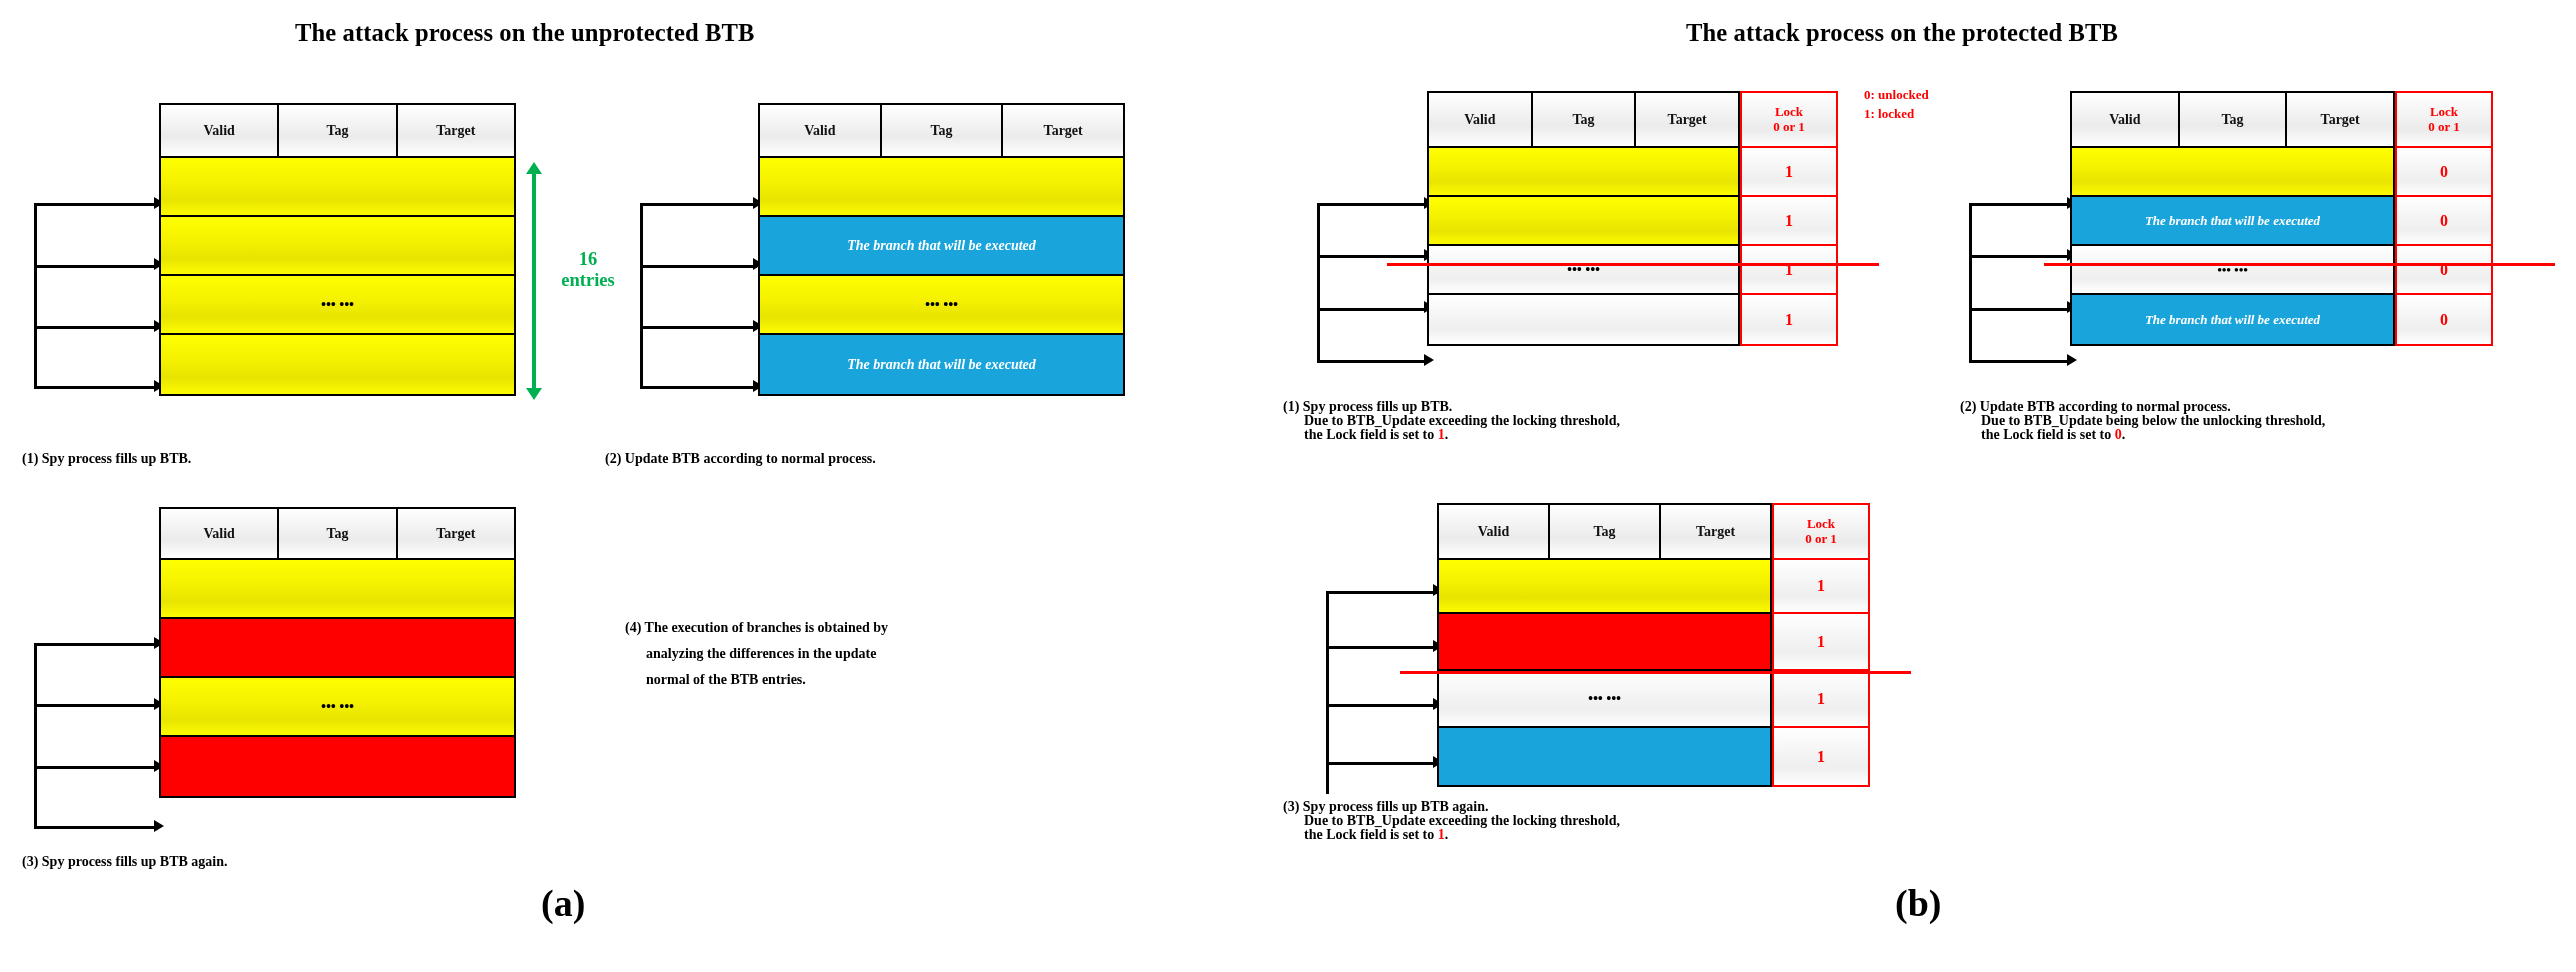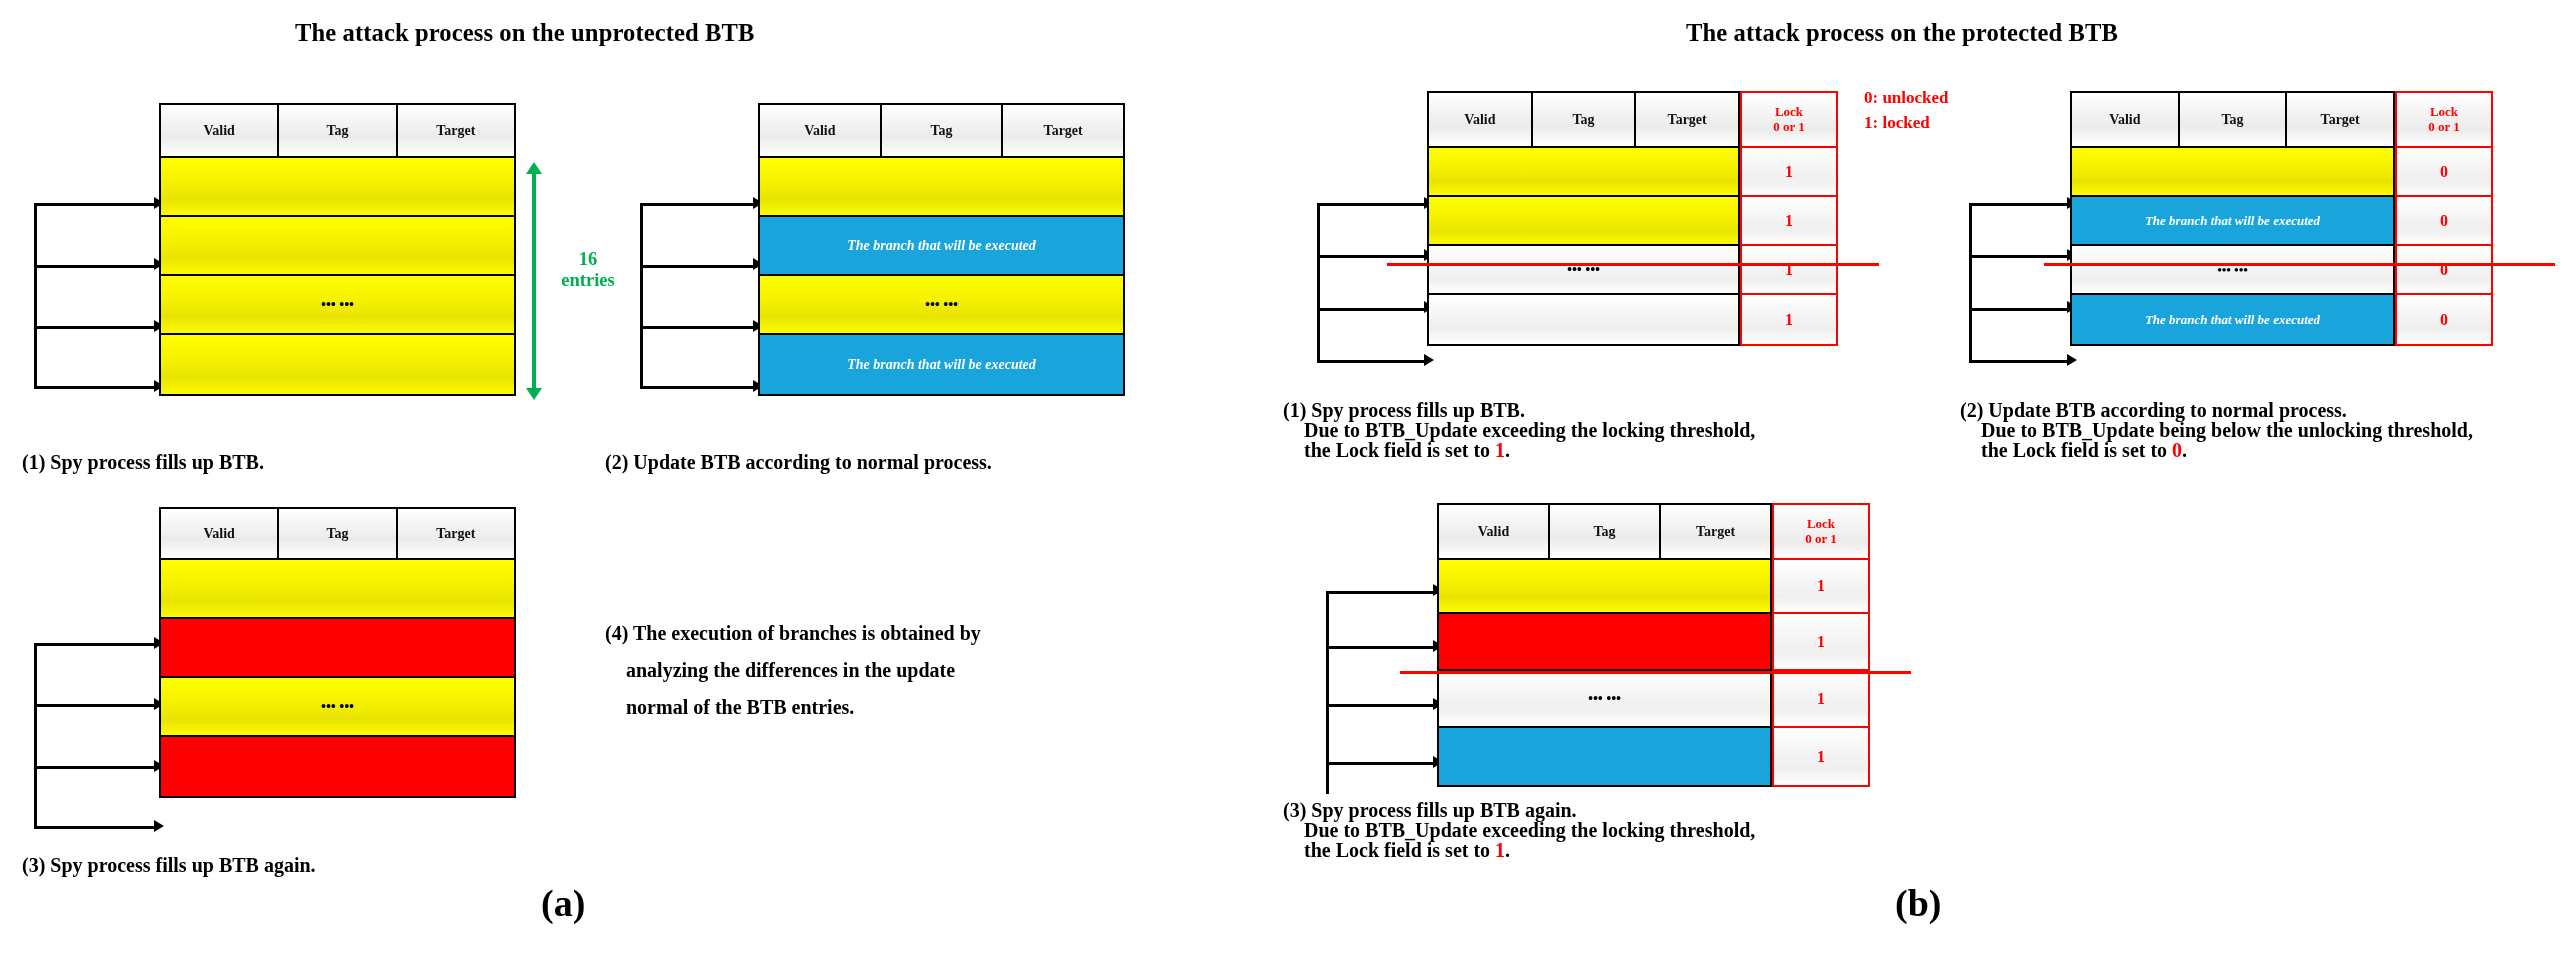--- a/index.html
+++ b/index.html
@@ -167,36 +167,36 @@
   
   .red-rule {
     position: absolute;
     background: #FF0000;
     height: 3.1px;
   }
 
   
   .caption {
     position: absolute;
-    font-size: 20px;
+    font-size: 14px;
     font-weight: bold;
     color: #000000;
     line-height: 1.0;
     white-space: nowrap;
   }
   .caption .ln { display: block; }
   .caption .ind { padding-left: 21px; }
-  .caption-wide { line-height: 1.85; }
+  .caption-wide { line-height: 1.85; margin-left: 20px; }
   .redv { color: #FF0000; }
 
   
   .legend {
     position: absolute;
     color: #FF0000;
-    font-size: 17px;
+    font-size: 13px;
     font-weight: bold;
     line-height: 1.45;
     white-space: nowrap;
   }
   .legend .ln { display: block; }
 </style>
 </head>
 <body>
 
 <div class="panel-title" style="left:295px; top:18.5px;">The attack process on the unprotected BTB</div>

